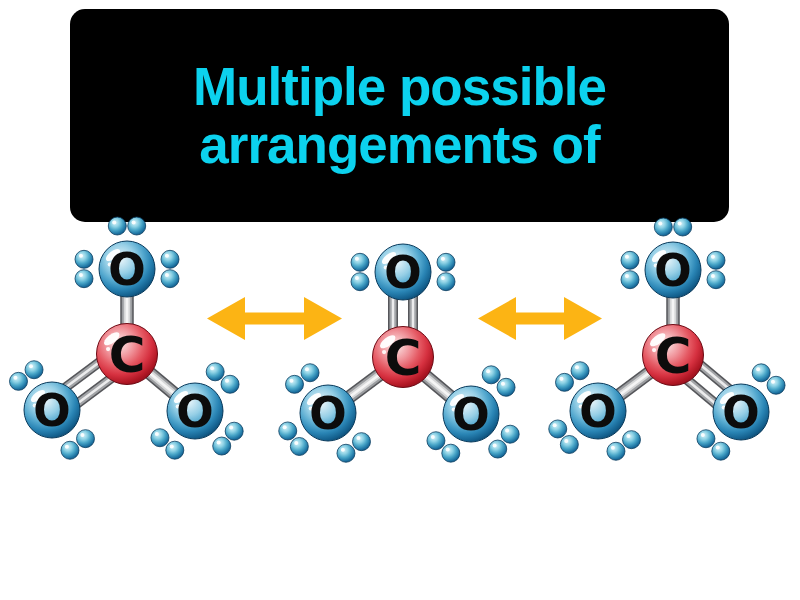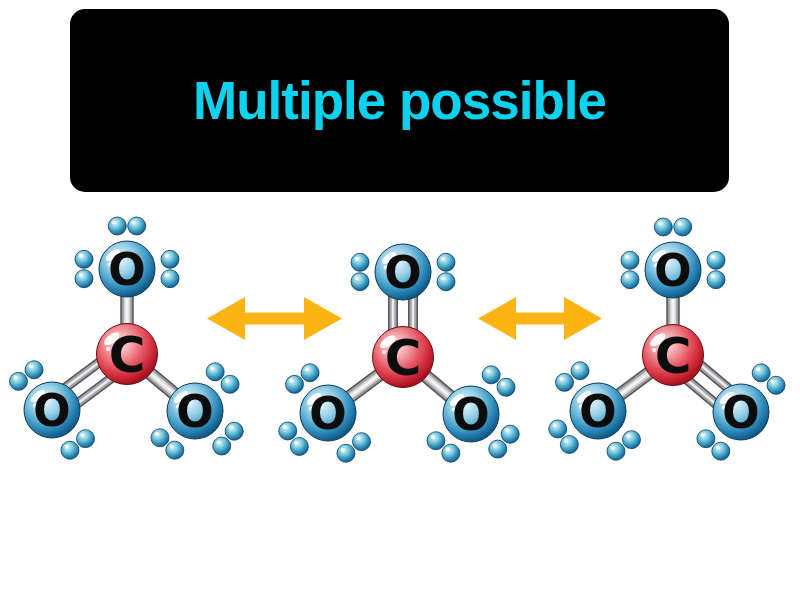--- a/index.html
+++ b/index.html
@@ -1,35 +1,36 @@
 <!DOCTYPE html>
 <html><head>
 <meta charset="utf-8">
 <style>
   html,body{margin:0;padding:0;}
   body{
     width:800px;height:600px;background:#ffffff;overflow:hidden;position:relative;
     font-family:"Liberation Sans","DejaVu Sans",sans-serif;
   }
   .banner{
-    position:absolute;left:70px;top:9px;width:659px;height:183px;
+    position:absolute;left:70px;top:9px;width:659px;height:213px;
     border-radius:15px;display:flex;flex-direction:column;
     justify-content:center;align-items:center;
   }
   .banner-line{
     font-weight:bold;font-size:53px;line-height:58px;letter-spacing:-1px;
     white-space:nowrap;text-align:center;
   }
   #diagram{position:absolute;left:0;top:0;width:800px;height:600px;}
 </style>
 </head>
 <body>
 
 <div class="banner" style="background: rgb(0, 0, 0); color: rgb(12, 210, 238);">
   <div class="banner-line">Multiple possible</div>
+  <div class="banner-line">arrangements of</div>
 </div>
 
 <svg id="diagram" viewBox="0 0 800 600" xmlns="http://www.w3.org/2000/svg">
 <defs>
   <radialGradient id="gradO" cx="0.38" cy="0.32" r="0.75">
     <stop offset="0" stop-color="#ecf7fb"></stop>
         <stop offset="0.15" stop-color="#c8e6f2"></stop>
     <stop offset="0.35" stop-color="#96cfe6"></stop>
         <stop offset="0.55" stop-color="#55a9cf"></stop>
     <stop offset="0.72" stop-color="#2a85b5"></stop>

